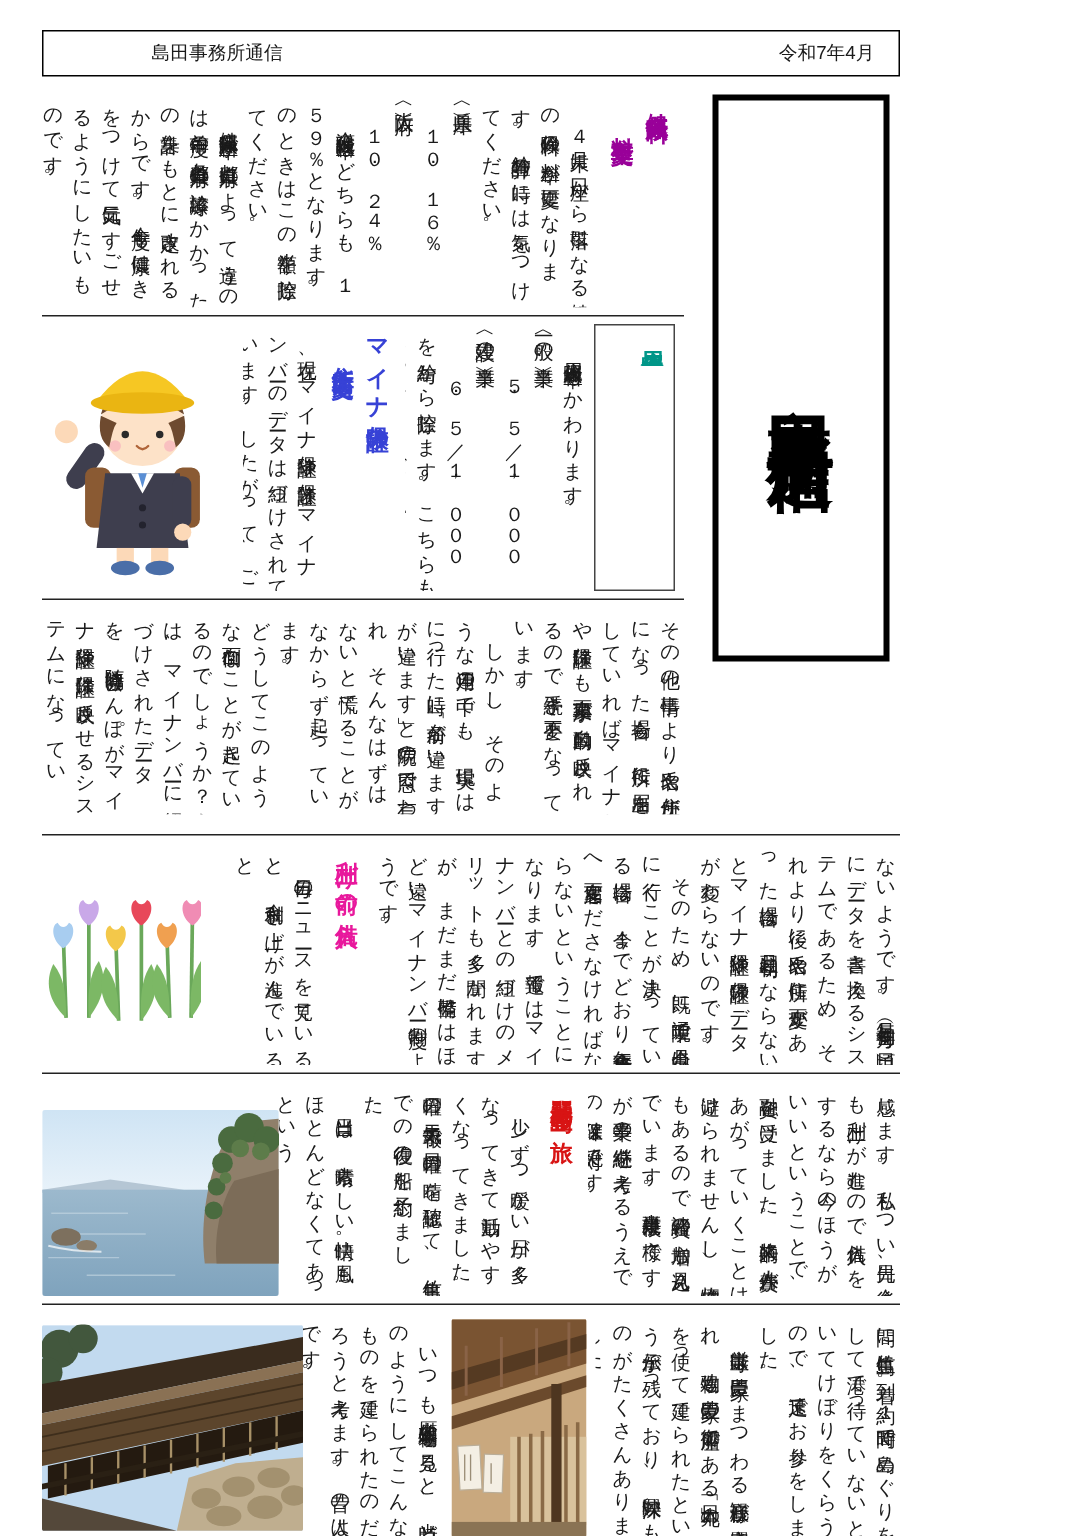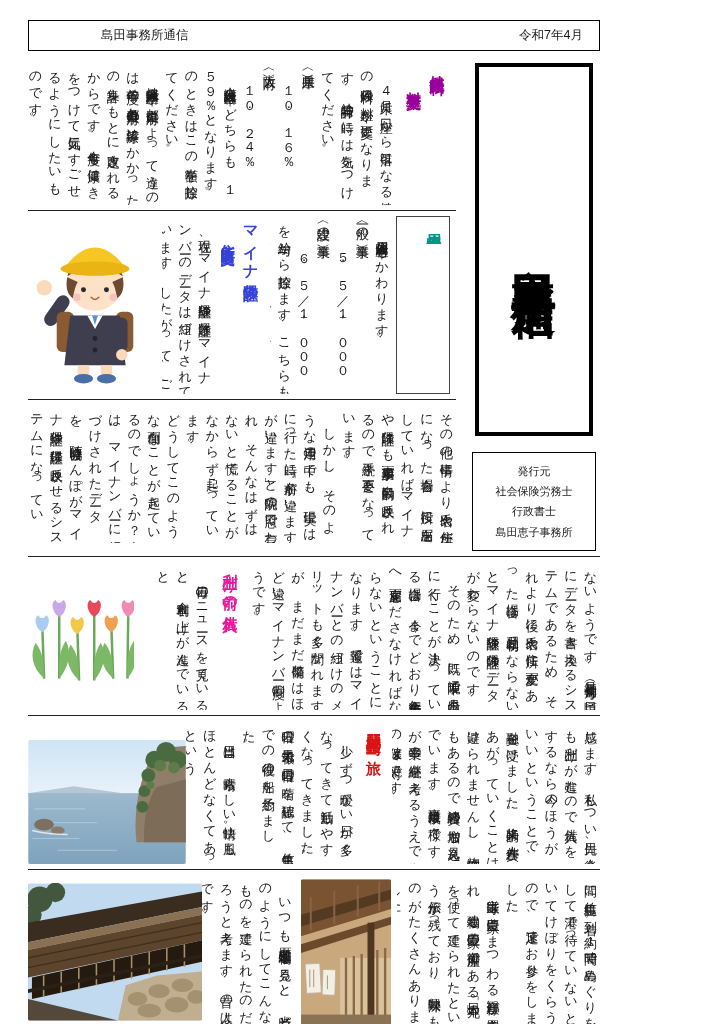--- a/index.html
+++ b/index.html
@@ -65,24 +65,20 @@
     <span class="hdr-left">島田事務所通信</span>
     <span class="hdr-right">令和7年4月</span>
   </div>
 
   <div class="top-region">
 
     <div class="right-col">
       <div class="masthead-box">
         <div class="masthead-title">島田事務所通信</div>
       </div>
-      <div class="publisher">発行元
-社会保険労務士
-行政書士
-島田恵子事務所</div>
     </div>
 
     <div class="left-region">
 
       <section class="row row1">
         <div class="vhead h-kenko">健康保険料
 　料率変更</div>
         <div class="vtext">　４月末に口座から引落になる健康保険の保険料の料率が変更になります。給与計算の時には気をつけてください。
 〈兵庫県〉
 　１０．１６％

